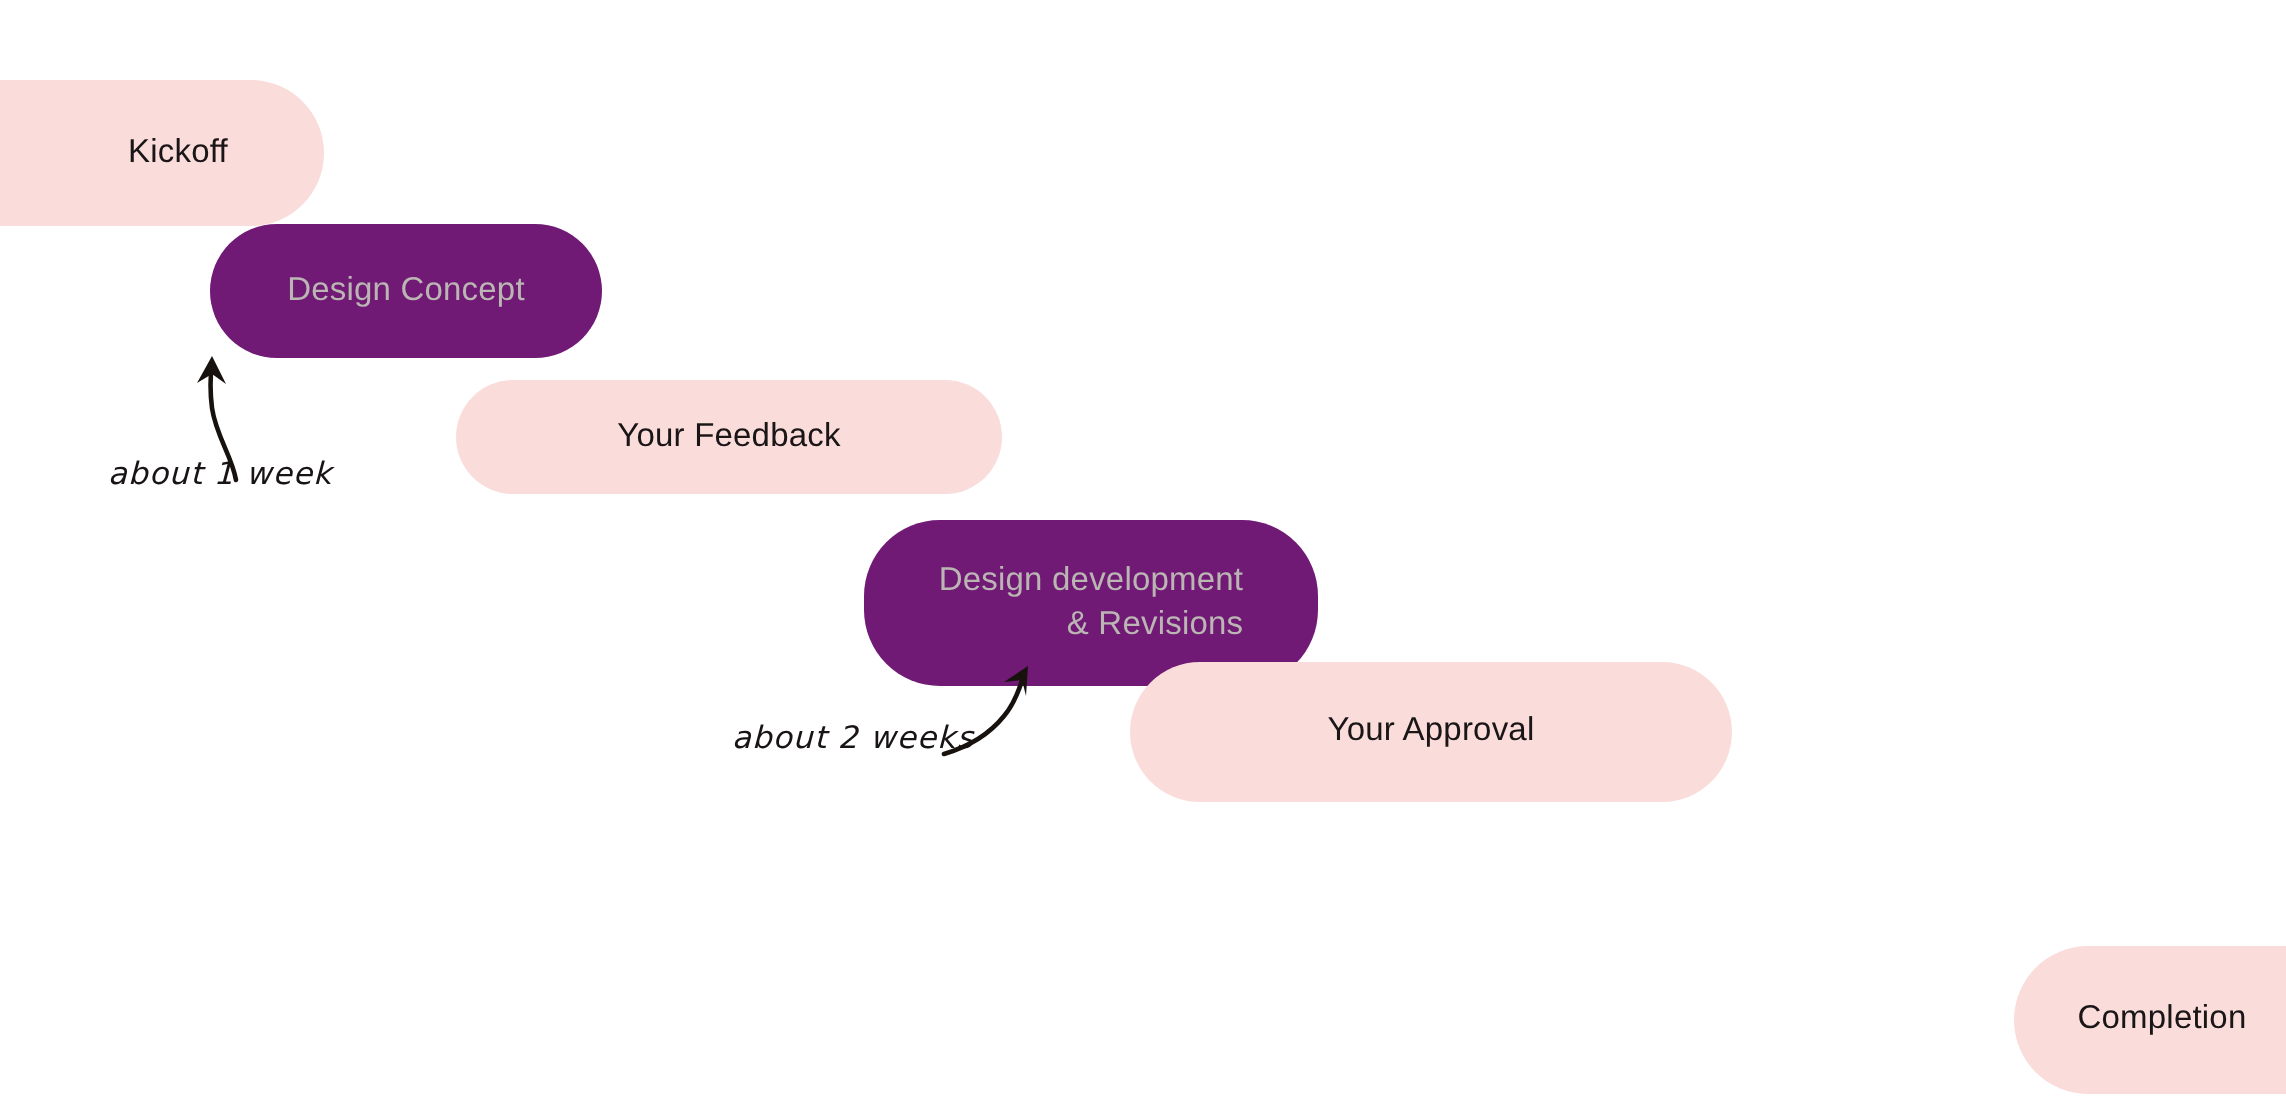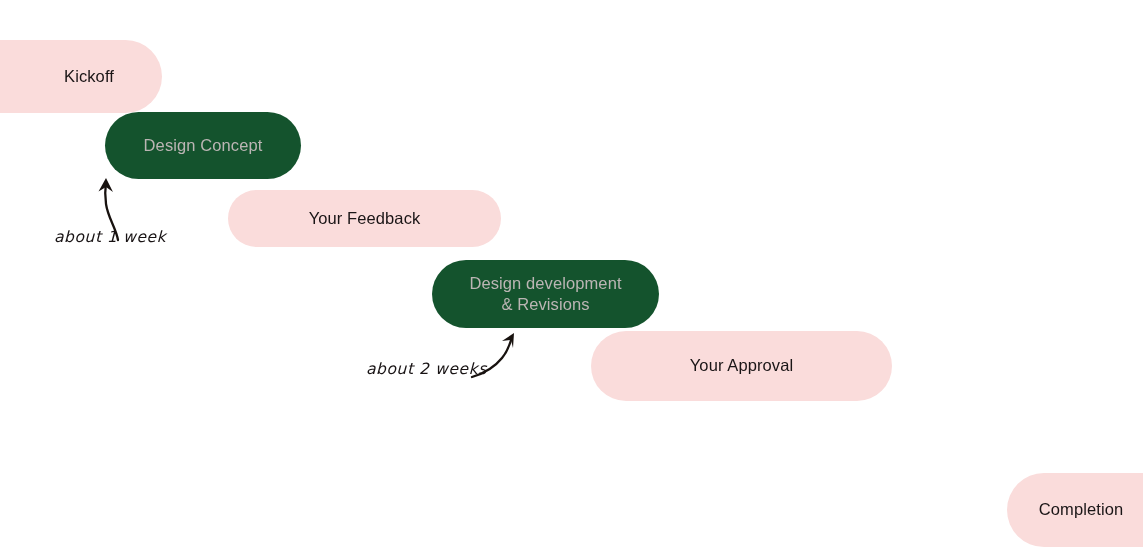--- a/index.html
+++ b/index.html
@@ -32,32 +32,32 @@
     padding: 0 14px;
   }
   .pill.active {
     background: #fadcdb;
     color: #1a1516;
     font-size: 16.5px;
     font-weight: 400;
     letter-spacing: 0.1px;
   }
   .pill.muted {
-    background: #14532d;
+    background: #701a75;
     color: #bbb5b4;
     font-size: 16.5px;
     font-weight: 400;
     letter-spacing: 0.1px;
   }
   
   #pill-0 { left: -64px;  top: 40px;  width: 226px; height: 73px; }
   #pill-1 { left: 105px;  top: 112px; width: 196px; height: 67px; }
   #pill-2 { left: 228px;  top: 190px; width: 273px; height: 57px; }
-  #pill-3 { left: 432px;  top: 260px; width: 227px; height: 68px; }
-  #pill-4 { left: 591px;  top: 331px; width: 301px; height: 70px; }
+  #pill-3 { left: 432px;  top: 260px; width: 227px; height: 83px; text-align: right; }
+  #pill-4 { left: 565px;  top: 331px; width: 301px; height: 70px; }
   #pill-5 { left: 812px;  top: 403px; width: 261px; height: 68px; }
   #pill-6 { left: 1007px; top: 473px; width: 200px; height: 74px; }
 
   #pill-0 .pill-label { padding-left: 80px; }
   #pill-6 .pill-label { padding-right: 52px; }
 
   .pill-label { pointer-events: none; }
 
   .annotation {
     position: absolute;

